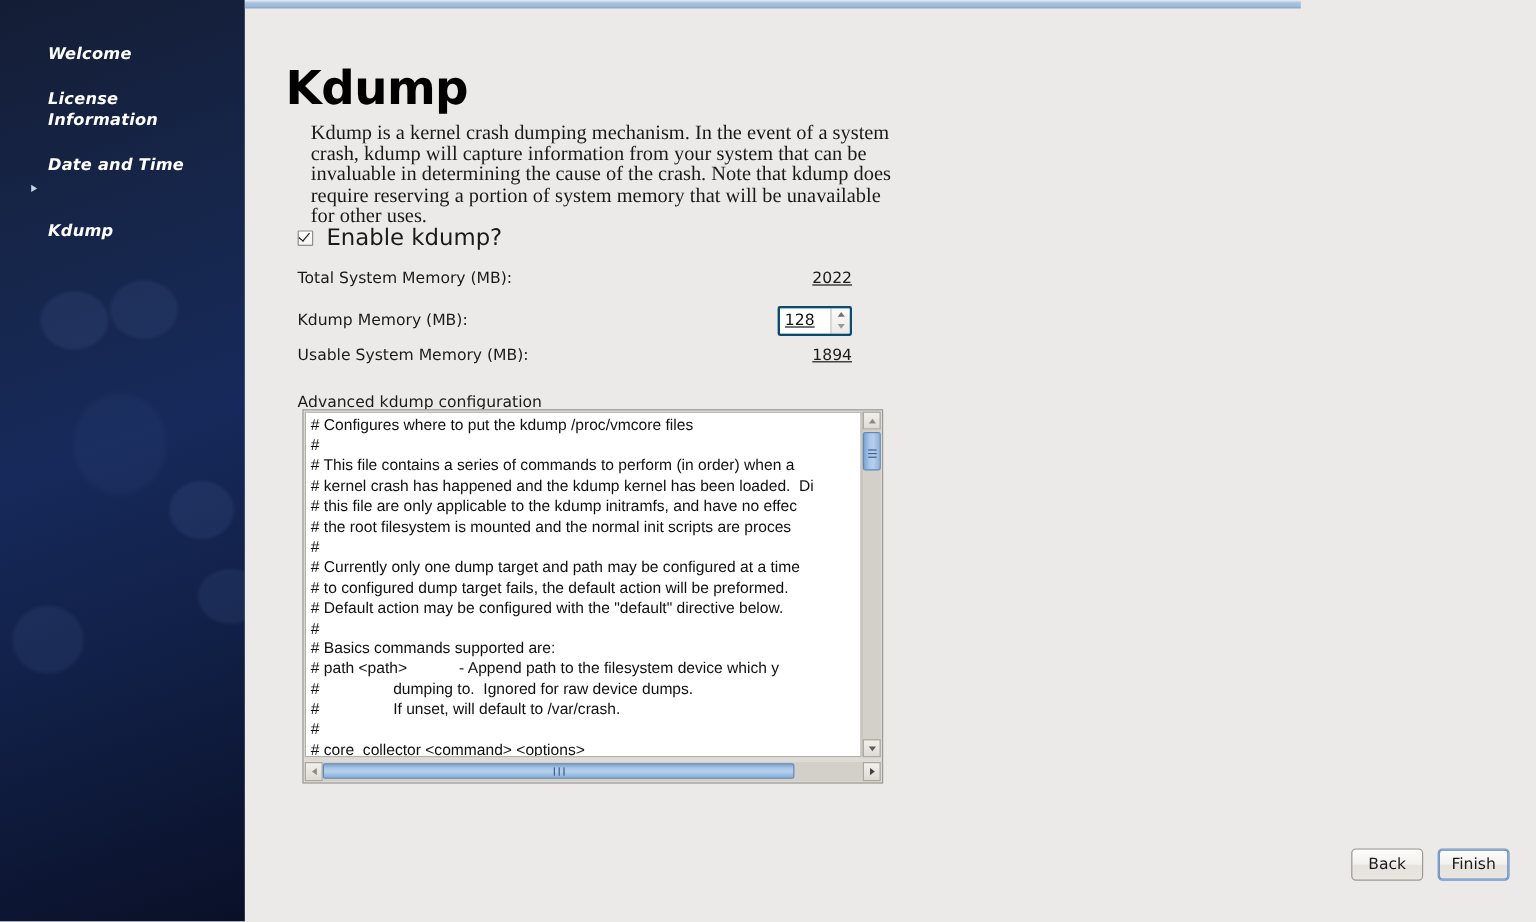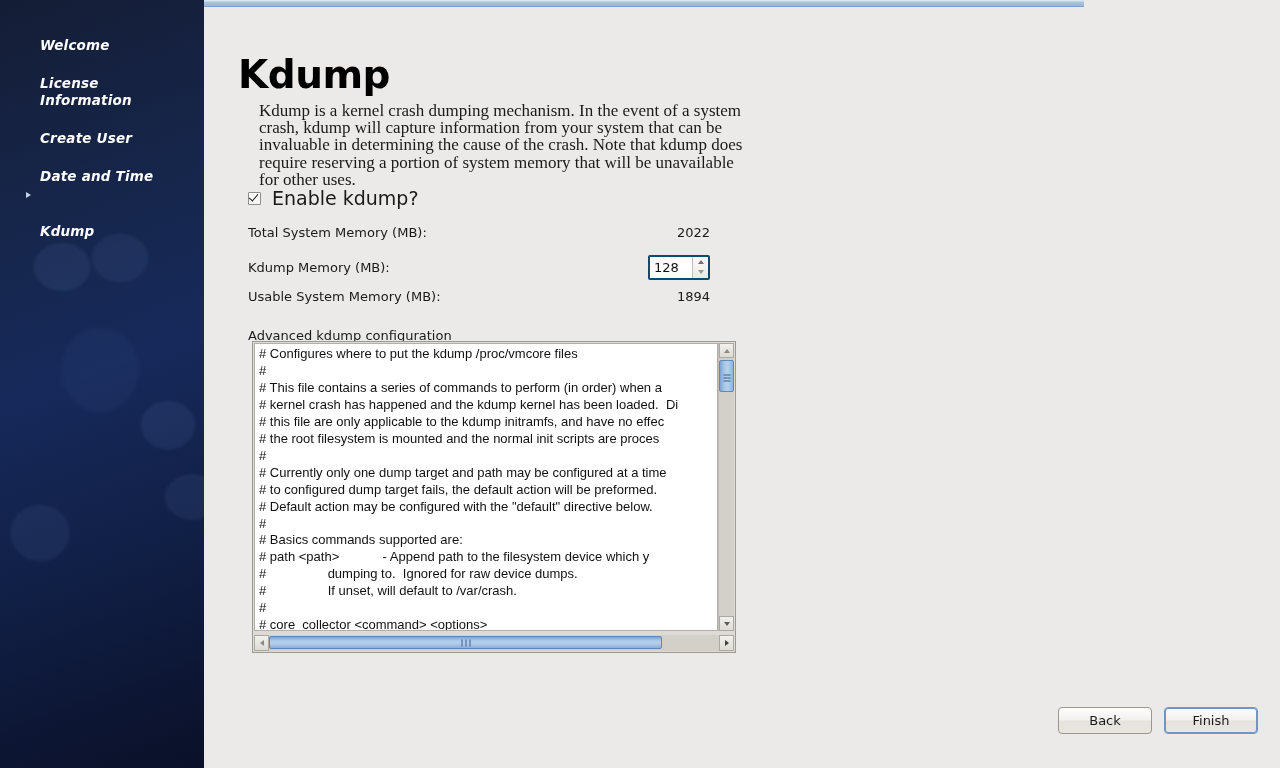--- a/index.html
+++ b/index.html
@@ -122,21 +122,21 @@
   .mem-row {
     position: absolute;
     left: 44px;
     width: 462px;
     font-size: 13px;
     color: #1a1a1a;
     display: flex;
     align-items: center;
   }
   .mem-label { flex: 1 1 auto; }
-  .mem-value { flex: 0 0 auto; text-align: right; }
+  .mem-value { flex: 0 0 auto; text-align: right; text-decoration: underline; }
 
   #row-total  { top: 217px; }
   #row-kdump  { top: 245px; height: 28px; }
   #row-usable { top: 281px; }
 
   
   #spinner {
     display: flex;
     align-items: stretch;
     height: 25px;
@@ -335,21 +335,21 @@
   }
 
   
   #footer {
     position: absolute;
     right: 22px; bottom: 34px;
     display: flex;
     gap: 12px;
   }
   .gtk-button {
-    width: 94px; height: 27px;
+    width: 60px; height: 27px;
     font-size: 13px;
     color: #1a1a1a;
     background: linear-gradient(to bottom, #fdfdfc 0%, #f3f1ee 48%, #e6e3de 52%, #e9e6e1 100%);
     border: 1px solid #9c9890;
     border-radius: 4px;
     display: flex;
     align-items: center;
     justify-content: center;
     font-family: "DejaVu Sans", "Liberation Sans", sans-serif;
     cursor: pointer;
@@ -367,23 +367,20 @@
 <div id="app">
 
   <div id="sidebar">
     <div id="sidebar-nav">
       <div class="nav-item">
         <span>Welcome</span>
       </div>
       <div class="nav-item">
         <span>License
 Information</span>
-      </div>
-      <div class="nav-item">
-        <span>Create User</span>
       </div>
       <div class="nav-item">
         <span>Date and Time</span>
       </div>
       <div class="nav-item current">
         <span class="bullet"></span>
         <span>Kdump</span>
       </div>
     </div>
   </div>

